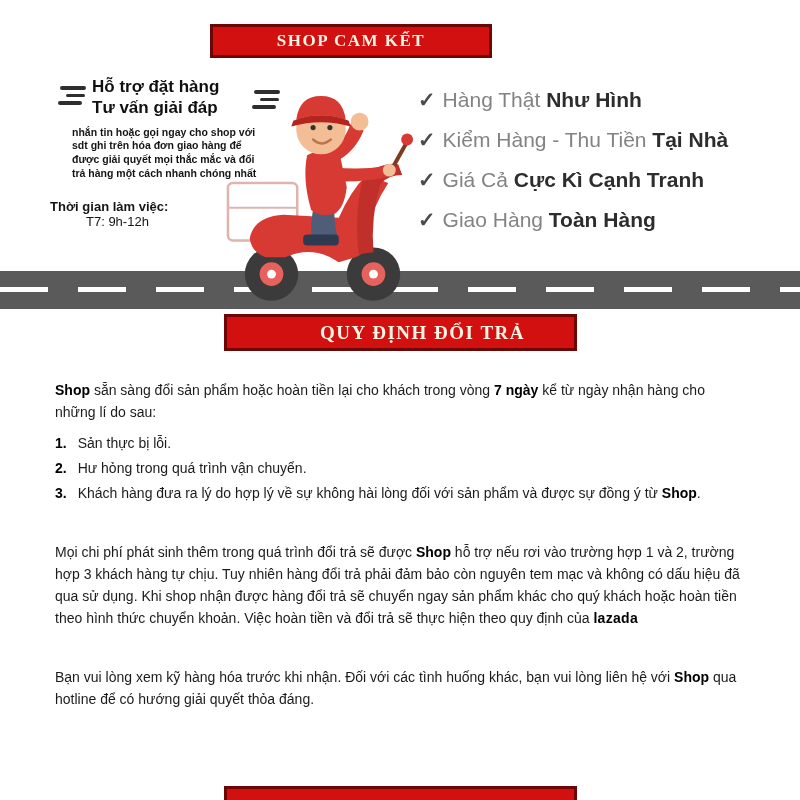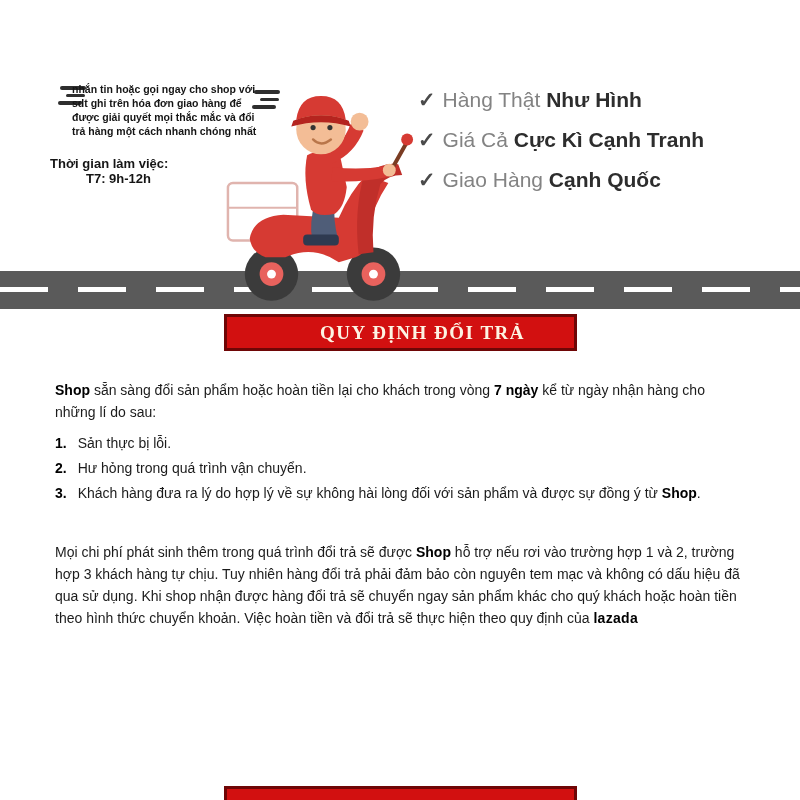--- a/index.html
+++ b/index.html
@@ -40,21 +40,21 @@
   
   .support { position:absolute; left:50px; top:76px; width:210px; }
   .support-title { font-size:17px; font-weight:700; color:#101010; line-height:1.25; padding-left:42px; }
   .support-note {
     margin-top:7px; font-size:10.5px; font-weight:700;
     line-height:1.32; color:#151515; width:198px;margin-left:22px;
   }
   .hours { margin-top:18px; font-size:13px; color:#151515; }
   .hours .h1 { font-weight:700; }
   .hours .h2 { font-weight:600; padding-left:8px; }
-  .hours .h3 { font-weight:700; padding-left:36px; }
+  .hours .h3 { font-weight:400; padding-left:36px; }
 
   
   .scooter { position:absolute; left:222px; top:68px; width:198px; height:238px; z-index:3; }
   .scooter svg { width:100%; height:100%; }
 
   
   .commitments { position:absolute; left:418px; top:88px; width:320px; }
   .commitment { margin-bottom:16px; font-size:21px; color:#838383; white-space:nowrap; }
   .commitment .check { color:#4a4a4a; font-weight:700; margin-right:7px; font-size:21px; }
   .commitment b { color:#2d2d2d; font-weight:700; }
@@ -73,33 +73,40 @@
   .reason { margin-bottom:3px; }
   .reason .num { margin-right:11px; }
   .para { margin-top:38px; }
   .lazada { font-weight:800; letter-spacing:0.3px; }
 </style>
 </head>
 <body>
 
 <div class="stage">
 
+  <div class="banner top">
+    <span>SHOP CAM KẾT</span>
+  </div>
 
   <div class="speed s1">
       <i></i>
       <i></i>
       <i></i>
     </div>
   <div class="speed s2">
       <i></i>
       <i></i>
       <i></i>
     </div>
 
   <div class="support">
+    <div class="support-title">
+      <div>Hỗ trợ đặt hàng</div>
+      <div>Tư vấn giải đáp</div>
+    </div>
     <p class="support-note">nhắn tin hoặc gọi ngay cho shop với sdt ghi trên hóa đơn giao hàng để được giải quyết mọi thắc mắc và đổi trả hàng một cách nhanh chóng nhất</p>
     <div class="hours">
       <div class="h1">Thời gian làm việc:</div>
       <div class="h3">T7: 9h-12h</div>
     </div>
   </div>
 
   <div class="road">
     <div class="road-line"></div>
   </div>
@@ -140,36 +147,38 @@
       <circle cx="109" cy="60" r="2.6" fill="#333333"></circle>
       <path d="M92 72 Q100 80 110 72" stroke="#b9764a" stroke-width="2.5" fill="none" stroke-linecap="round"></path>
 
       <path d="M75 52 Q78 28 100 28 Q122 28 125 52 Q100 43 75 52 Z" fill="#d63a33"></path>
       <path d="M72 53 Q100 42 128 53 L130 59 Q100 50 70 59 Z" fill="#b5241f"></path>
     </svg>
   </div>
 
   <div class="commitments">
     <div class="commitment"><span class="check">✓</span><span>Hàng Thật </span><b>Như Hình</b></div>
+    <div class="commitment"><span class="check">✓</span><span>Kiểm Hàng - Thu Tiền </span><b>Tại Nhà</b></div>
     <div class="commitment"><span class="check">✓</span><span>Giá Cả </span><b>Cực Kì Cạnh Tranh</b></div>
-    <div class="commitment"><span class="check">✓</span><span>Giao Hàng </span><b>Cạnh Quốc</b></div>
+    <div class="commitment"><span class="check">✓</span><span>Giao Hàng </span><b>Toàn Hàng</b></div>
   </div>
 
   <div class="banner policy">
     <span>QUY ĐỊNH ĐỔI TRẢ</span>
   </div>
 
   <div class="policy-body">
     <p class="intro"><b>Shop</b><span> sẵn sàng đổi sản phẩm hoặc hoàn tiền lại cho khách trong vòng </span><b>7 ngày</b><span> kể từ ngày nhận hàng cho những lí do sau:</span></p>
 
     <div class="reasons">
       <p class="reason"><b class="num">1.</b><span>Sản thực bị lỗi.</span><b></b><span></span></p>
       <p class="reason"><b class="num">2.</b><span>Hư hỏng trong quá trình vận chuyển.</span><b></b><span></span></p>
       <p class="reason"><b class="num">3.</b><span>Khách hàng đưa ra lý do hợp lý về sự không hài lòng đối với sản phẩm và được sự đồng ý từ </span><b>Shop</b><span>.</span></p>
     </div>
 
     <p class="para"><span>Mọi chi phí phát sinh thêm trong quá trình đổi trả sẽ được </span><b>Shop</b><span> hỗ trợ nếu rơi vào trường hợp 1 và 2, trường hợp 3 khách hàng tự chịu. Tuy nhiên hàng đổi trả phải đảm bảo còn nguyên tem mạc và không có dấu hiệu đã qua sử dụng. Khi shop nhận được hàng đổi trả sẽ chuyển ngay sản phẩm khác cho quý khách hoặc hoàn tiền theo hình thức chuyển khoản. Việc hoàn tiền và đổi trả sẽ thực hiện theo quy định của </span><b class="lazada">lazada</b></p>
 
+    <p class="para"><span>Bạn vui lòng xem kỹ hàng hóa trước khi nhận. Đối với các tình huống khác, bạn vui lòng liên hệ với </span><b>Shop</b><span> qua hotline để có hướng giải quyết thỏa đáng.</span></p>
   </div>
 
   <div class="banner bottom"></div>
 
 </div>
 
 </body></html>

